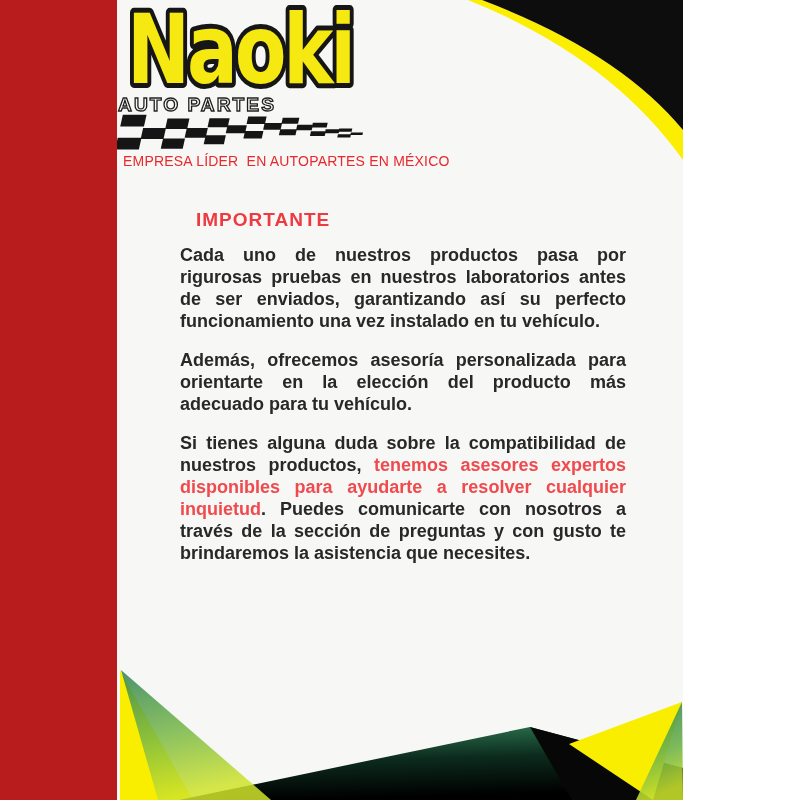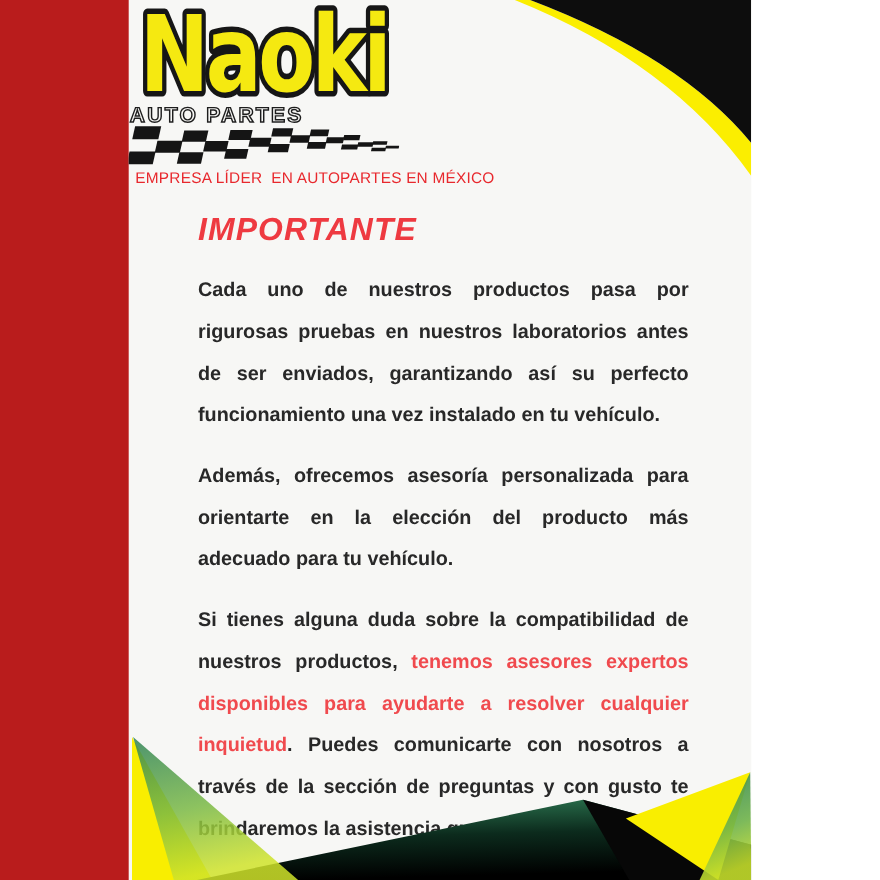--- a/index.html
+++ b/index.html
@@ -27,26 +27,26 @@
     fill:none;stroke:#1d1d1d;stroke-width:1.3px;letter-spacing:2px;
   }
   .flag-svg{position:absolute;left:-2px;top:110px;width:248px;height:48px;}
   .tagline{
     position:absolute;left:6px;top:153px;width:460px;
     font-size:14px;font-weight:normal;color:var(--tagline_red);
     letter-spacing:.2px;white-space:pre;
   }
   .corner-svg{position:absolute;right:0;top:0;width:566px;height:200px;}
   .heading{
-    position:absolute;left:63px;top:193px;margin:0;
-    font-size:29px;font-weight:bold;letter-spacing:1px;color:var(--accent_red);font-style:italic;
+    position:absolute;left:63px;top:193px;margin:16px;
+    font-size:19px;font-weight:bold;letter-spacing:1px;color:var(--accent_red);
   }
   .body-copy{position:absolute;left:63px;top:244px;width:446px;}
   .body-copy p{
-    margin:0 0 17px 0;font-size:18px;line-height:38px;font-weight:bold;
+    margin:0 0 17px 0;font-size:18px;line-height:22px;font-weight:bold;
     color:var(--text_dark);text-align:justify;hyphens:none;
   }
   .hl{color:var(--highlight_red);}
   .bottom-svg{position:absolute;left:0;top:650px;width:566px;height:150px;}
 </style>
 </head>
 <body style="--accent_red: #ee3a41; --highlight_red: #f04a4e; --tagline_red: #e8282d; --brand_yellow: #f8ec05; --logo_yellow: #f5e911; --outline_black: #161616; --text_dark: #282828; --poster_bg: #f7f7f5; --teal_green: #2e7c55; --lime_green: #cadf2b;">
 
 <div class="stage">
   <div class="poster">

